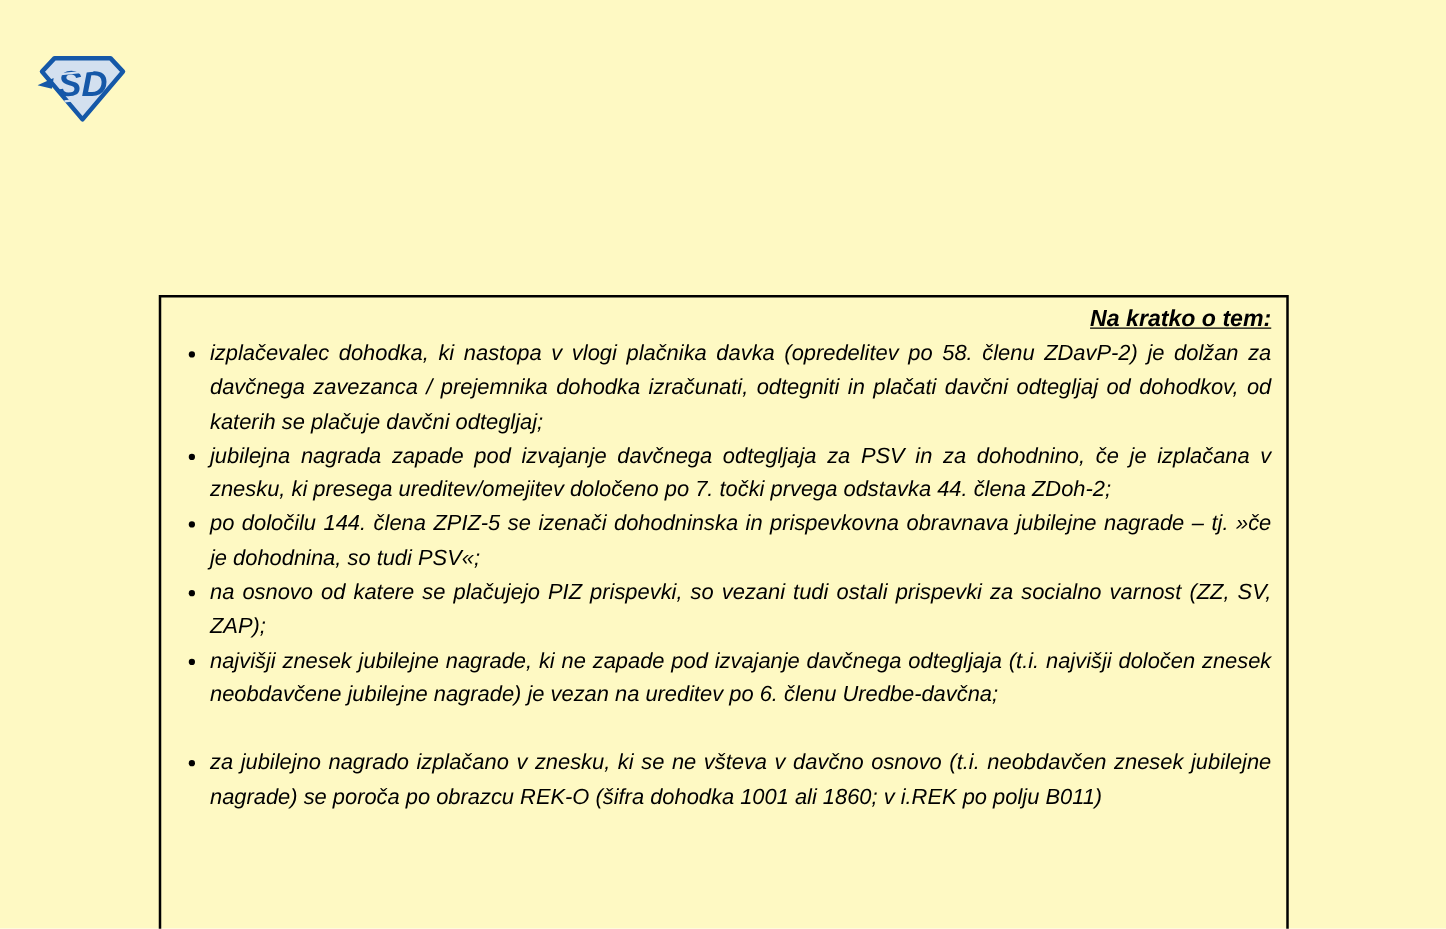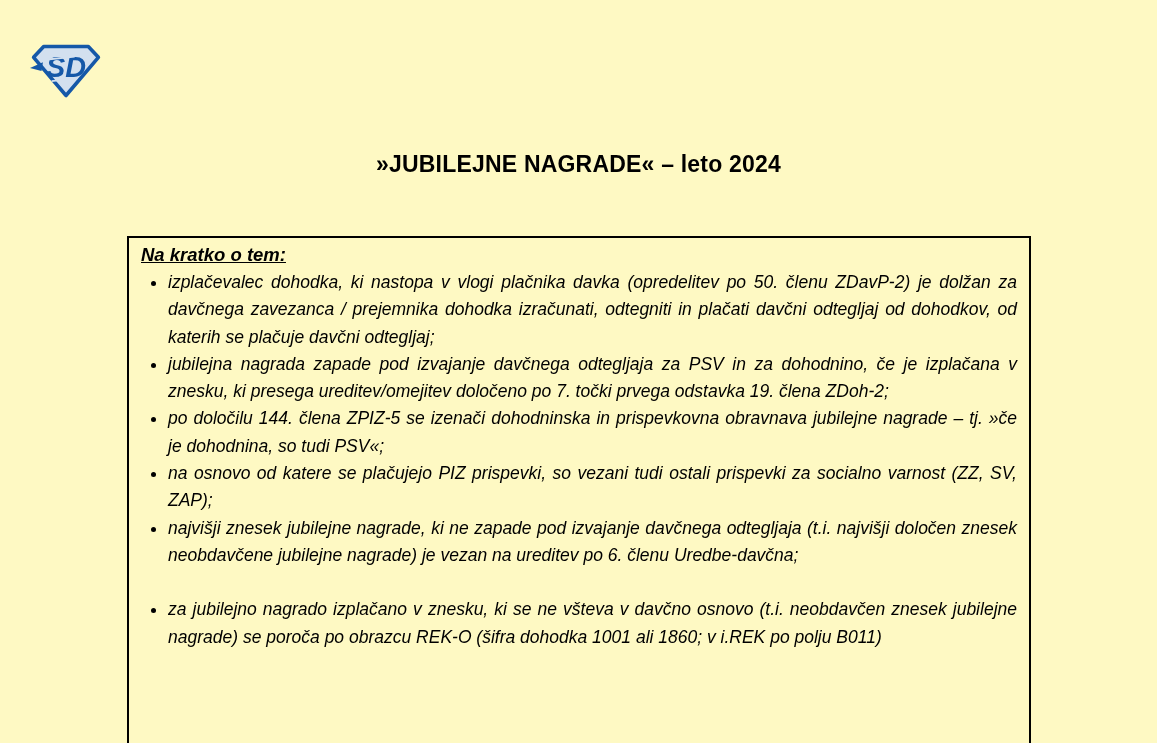--- a/index.html
+++ b/index.html
@@ -37,20 +37,21 @@
     border: 2px solid #000000;
     padding: 3px 12px 10px 12px;
     font-style: italic;
   }
 
   .box-heading {
     font-size: 18.5px;
     line-height: 27px;
     font-weight: bold;
     text-decoration: underline;
+    text-align: right;
   }
 
   .bullet-list {
     list-style: disc outside;
     margin: 1px 0 0 0;
     padding-left: 27px;
   }
   .bullet-list li {
     font-size: 17.5px;
     line-height: 27.3px;
@@ -67,27 +68,26 @@
   <div class="logo">
     <svg viewBox="0 0 100 76" aria-hidden="true">
       <polygon points="5,19 19,4 81,4 95,19 50,72" fill="#d3e0ef" stroke="#1558a8" stroke-width="5" stroke-linejoin="round"></polygon>
       <polygon points="0,34 18,26 16,38" fill="#1558a8"></polygon>
       <text x="50" y="46" text-anchor="middle" font-family="Liberation Sans, sans-serif" font-size="40" font-weight="bold" font-style="italic" fill="#1558a8">SD</text>
       <line x1="24" y1="22" x2="62" y2="18" stroke="#d3e0ef" stroke-width="2.5"></line>
       <line x1="30" y1="52" x2="66" y2="48" stroke="#d3e0ef" stroke-width="2.5"></line>
     </svg>
   </div>
 
-  <h1 class="doc-title">»JUBILEJNE NAGRADE« – leto 2024</h1>
 
   <div class="info-box">
     <div class="box-heading">Na kratko o tem:</div>
     <ul class="bullet-list">
-      <li>izplačevalec dohodka, ki nastopa v vlogi plačnika davka (opredelitev po 50. členu ZDavP-2) je dolžan za davčnega zavezanca / prejemnika dohodka izračunati, odtegniti in plačati davčni odtegljaj od dohodkov, od katerih se plačuje davčni odtegljaj;</li>
-      <li>jubilejna nagrada zapade pod izvajanje davčnega odtegljaja za PSV in za dohodnino, če je izplačana v znesku, ki presega ureditev/omejitev določeno po 7. točki prvega odstavka 19. člena ZDoh-2;</li>
+      <li>izplačevalec dohodka, ki nastopa v vlogi plačnika davka (opredelitev po 58. členu ZDavP-2) je dolžan za davčnega zavezanca / prejemnika dohodka izračunati, odtegniti in plačati davčni odtegljaj od dohodkov, od katerih se plačuje davčni odtegljaj;</li>
+      <li>jubilejna nagrada zapade pod izvajanje davčnega odtegljaja za PSV in za dohodnino, če je izplačana v znesku, ki presega ureditev/omejitev določeno po 7. točki prvega odstavka 44. člena ZDoh-2;</li>
       <li>po določilu 144. člena ZPIZ-5 se izenači dohodninska in prispevkovna obravnava jubilejne nagrade  – tj. »če je dohodnina, so tudi PSV«;</li>
       <li>na osnovo od katere se plačujejo PIZ prispevki, so vezani tudi ostali prispevki za socialno varnost (ZZ, SV, ZAP);</li>
       <li>najvišji znesek jubilejne nagrade, ki ne zapade pod izvajanje davčnega odtegljaja (t.i. najvišji določen znesek neobdavčene jubilejne nagrade) je vezan na ureditev po 6. členu Uredbe-davčna;</li>
       <li class="spaced">za jubilejno nagrado izplačano v znesku, ki se ne všteva v davčno osnovo (t.i. neobdavčen znesek jubilejne nagrade) se poroča po obrazcu REK-O (šifra dohodka 1001 ali 1860; v i.REK po polju B011)</li>
     </ul>
   </div>
 
 </div>
 
 </body></html>

